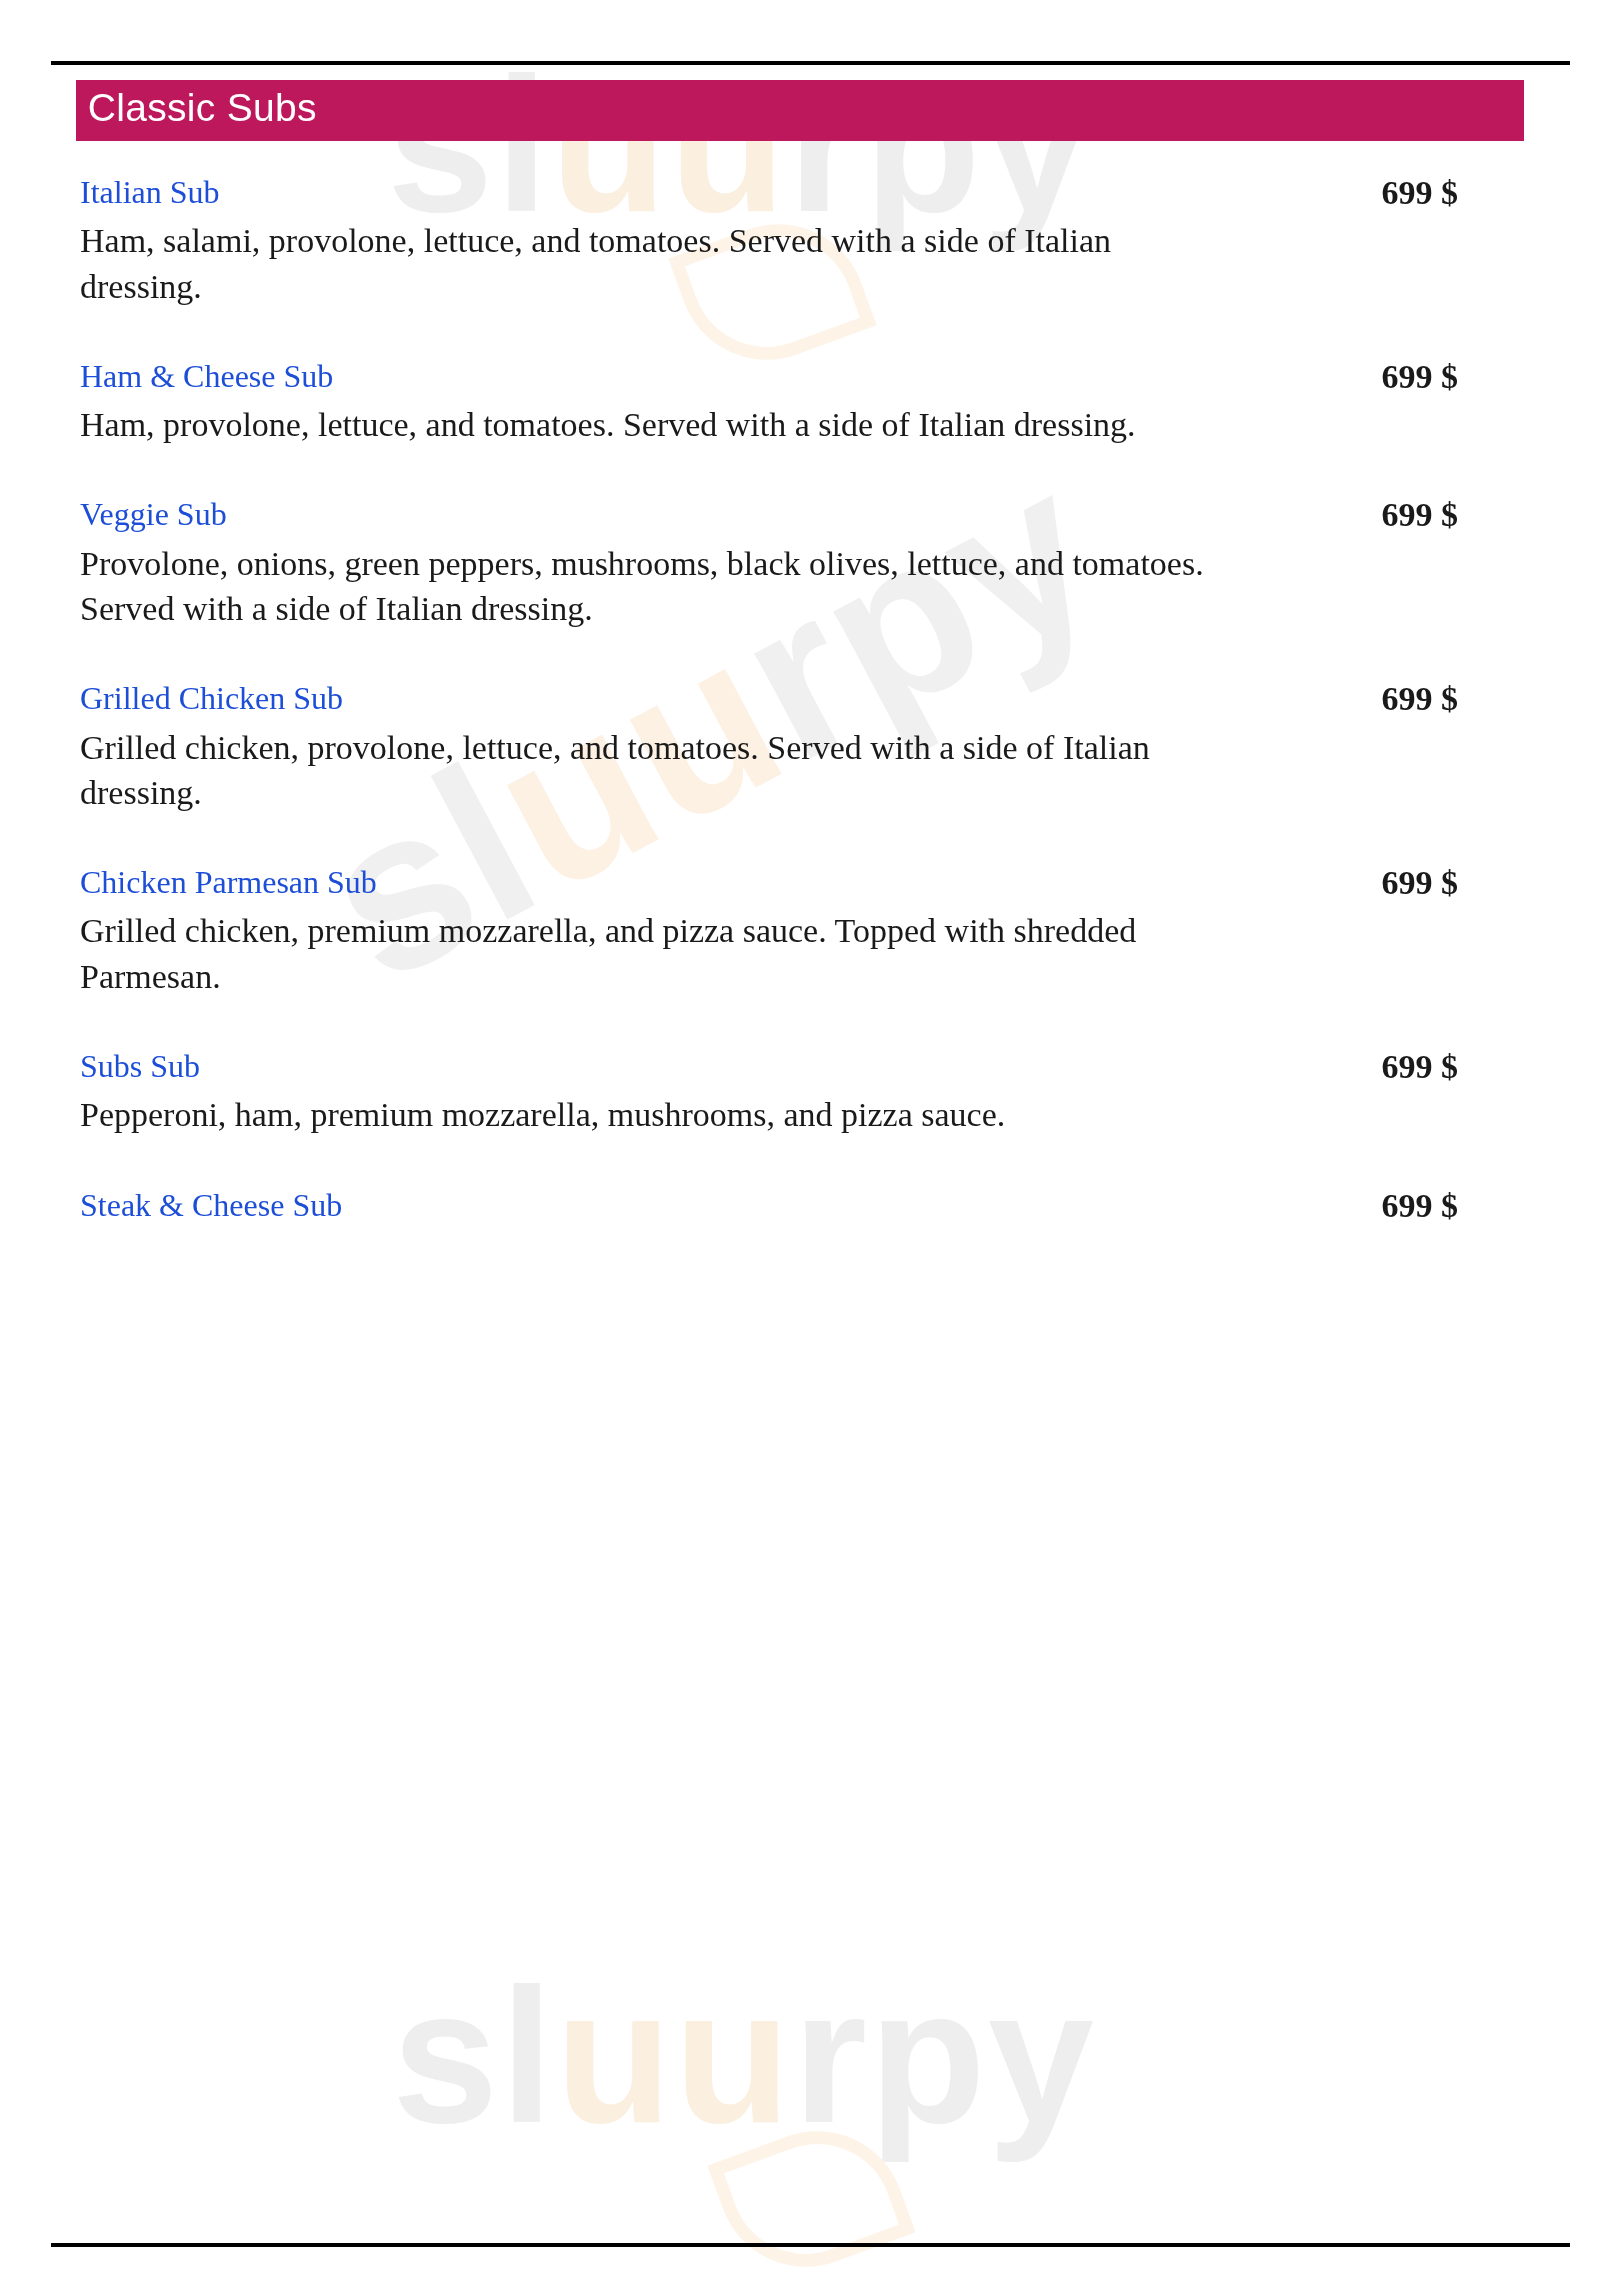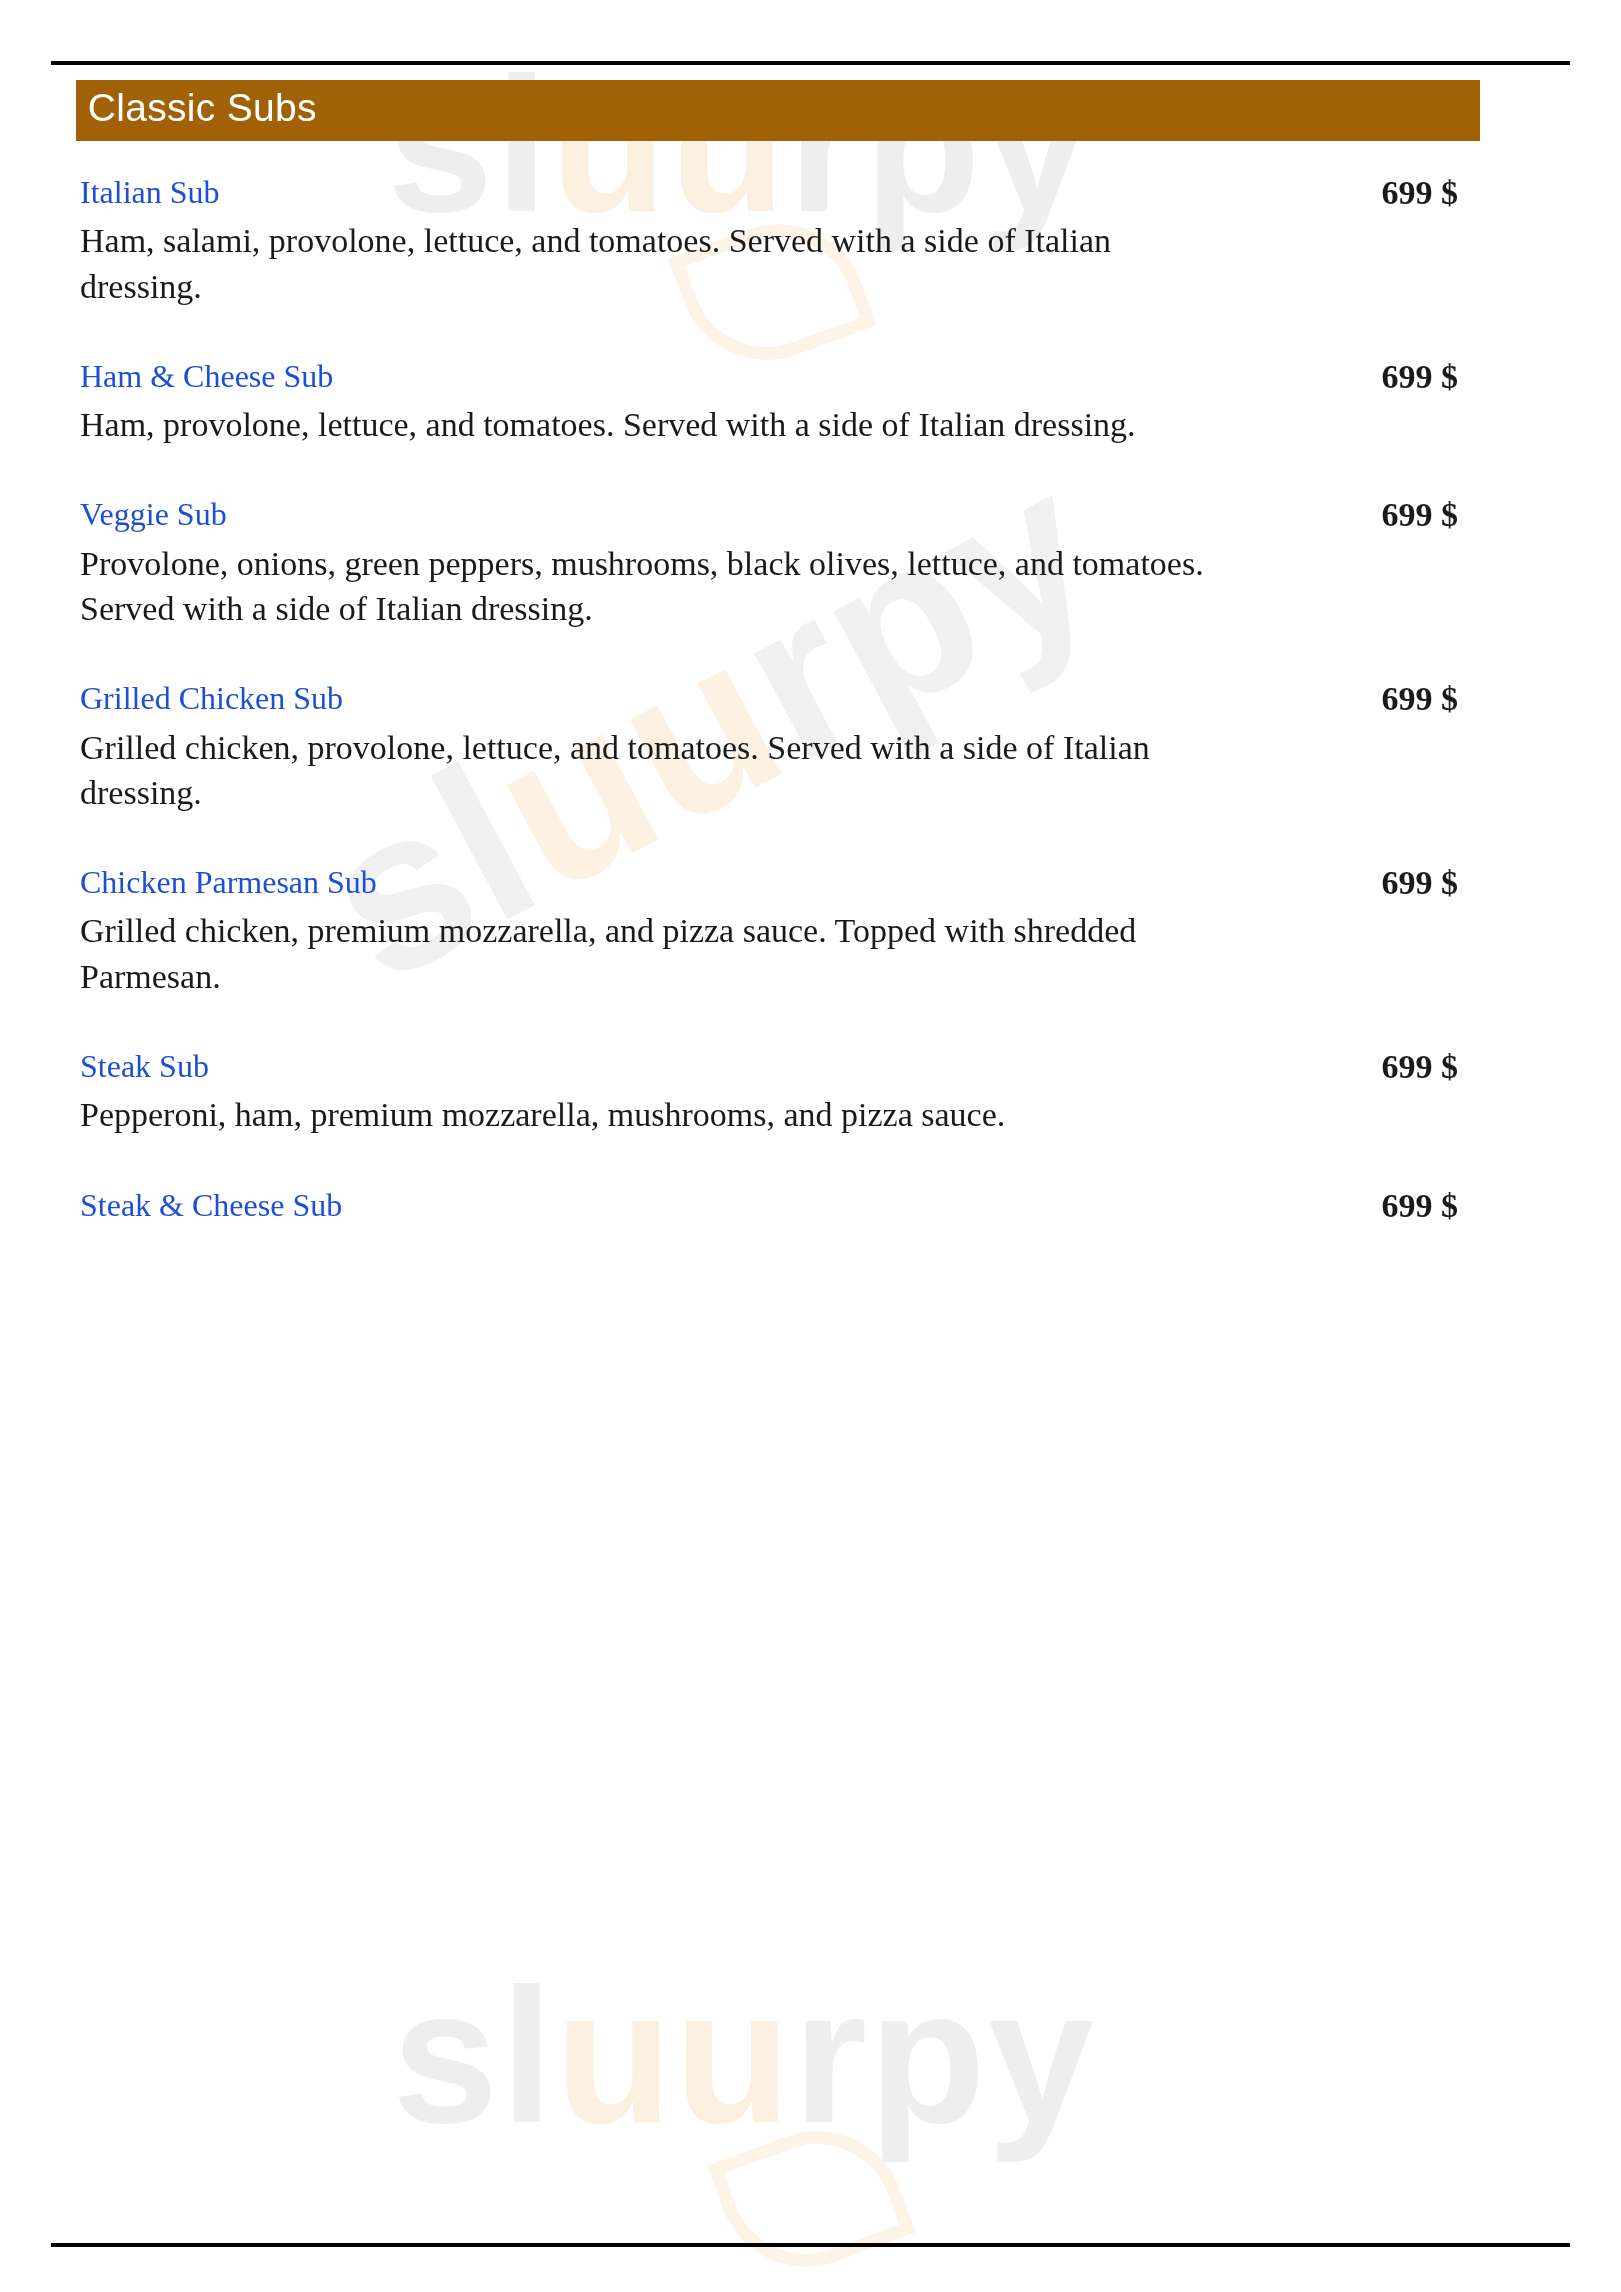--- a/index.html
+++ b/index.html
@@ -93,22 +93,23 @@
   .leaf1 { left: 686px; top: 225px; }
   .leaf2 { left: 725px; top: 2132px; }
 
   
   .section-bar {
     position: absolute;
     left: 76px;
     top: 80px;
     width: 1404px;
     height: 61px;
-    background: #a16207;
+    background: #be185d;
     z-index: 2;
+    padding-left: 44px;
   }
   .section-bar .title {
     position: absolute;
     left: 11.8px;
     top: 5.9px;
     font-family: "Liberation Sans", sans-serif;
     font-size: 39px;
     color: #ffffff;
     letter-spacing: 0.3px;
   }
@@ -208,21 +209,21 @@
     <div class="item">
       <div class="item-head">
         <div class="item-name">Chicken Parmesan Sub</div>
         <div class="item-price">699 $</div>
       </div>
       <div class="item-desc">Grilled chicken, premium mozzarella, and pizza sauce. Topped with shredded Parmesan.</div>
     </div>
 
     <div class="item">
       <div class="item-head">
-        <div class="item-name">Steak Sub</div>
+        <div class="item-name">Subs Sub</div>
         <div class="item-price">699 $</div>
       </div>
       <div class="item-desc">Pepperoni, ham, premium mozzarella, mushrooms, and pizza sauce.</div>
     </div>
 
     <div class="item">
       <div class="item-head">
         <div class="item-name">Steak &amp; Cheese Sub</div>
         <div class="item-price">699 $</div>
       </div>

